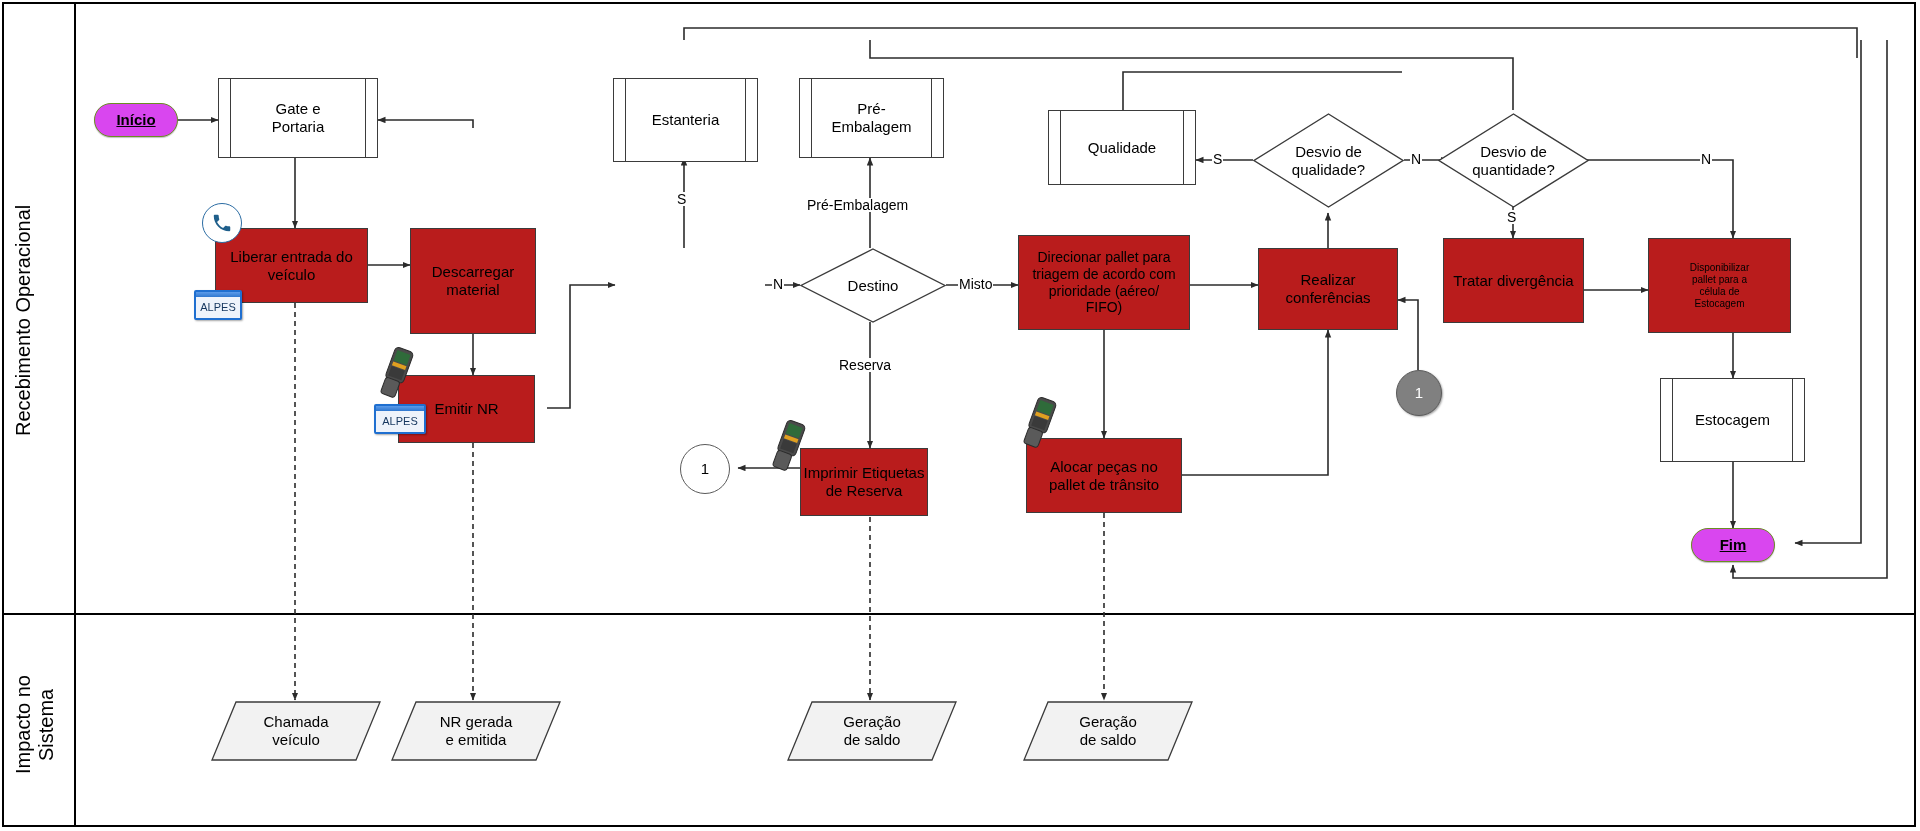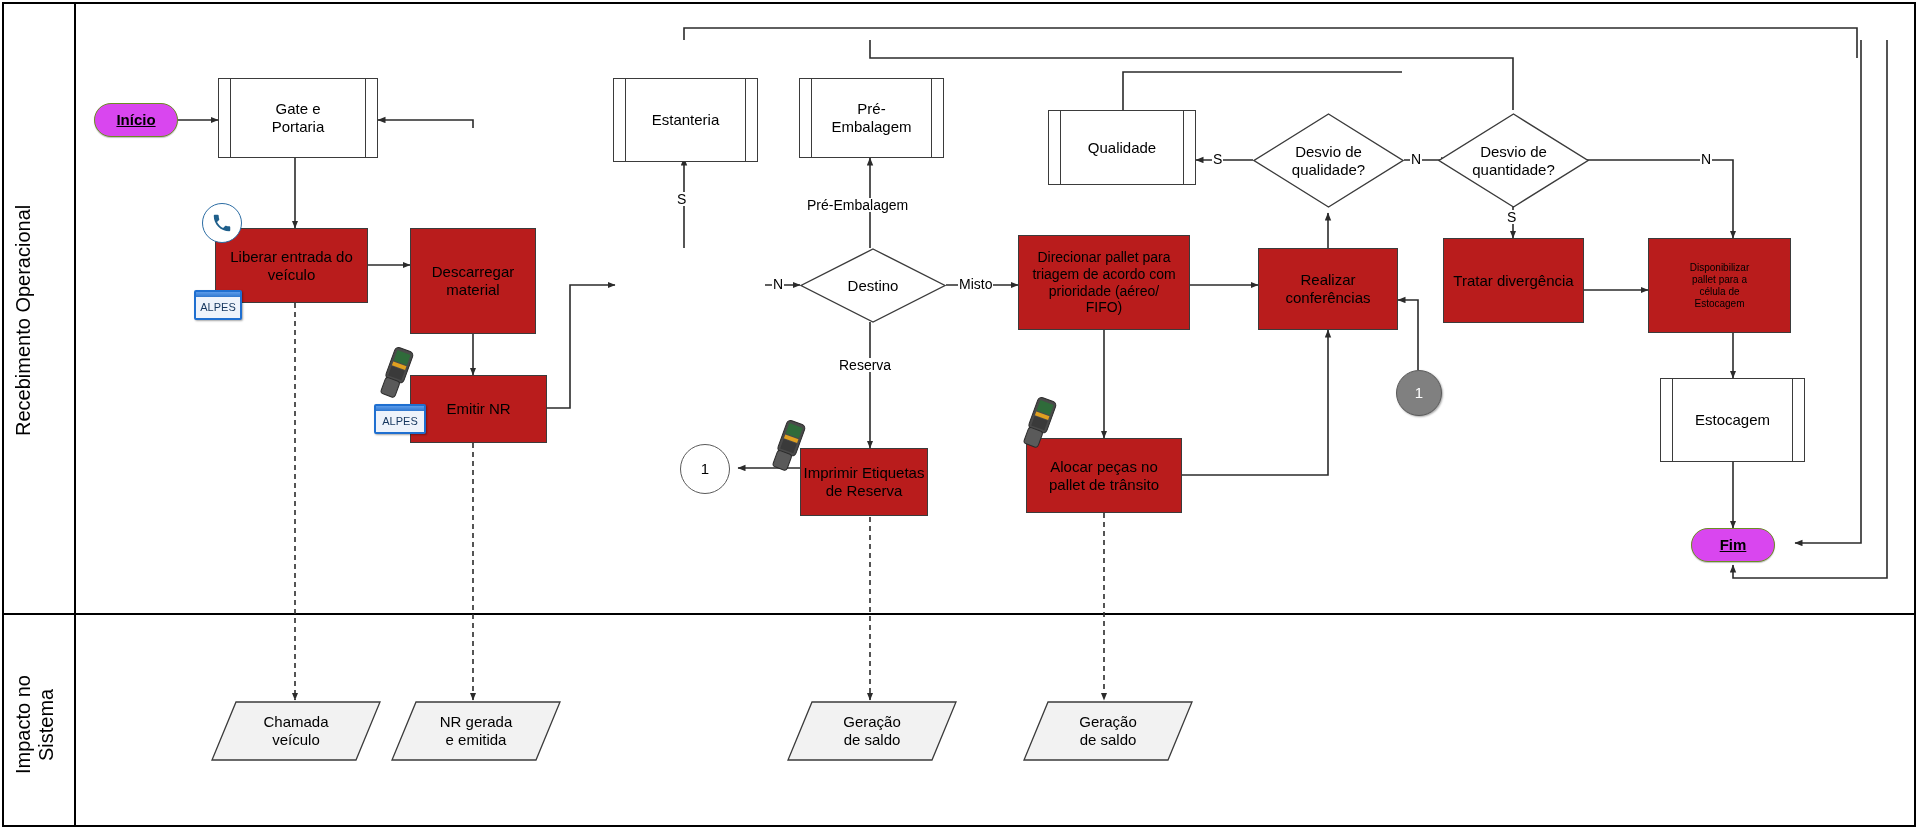--- a/index.html
+++ b/index.html
@@ -300,21 +300,21 @@
 
   <div class="node subprocess" style="left:218px; top:78px; width:160px; height:80px;">Gate e
 Portaria</div>
 
   <div class="node process" style="left:215px; top:228px; width:153px; height:75px;">Liberar entrada do
 veículo</div>
 
   <div class="node process" style="left:410px; top:228px; width:126px; height:106px;">Descarregar
 material</div>
 
-  <div class="node process" style="left:410px; top:375px; width:137px; height:68px;">Emitir NR</div>
+  <div class="node process" style="left:398px; top:375px; width:137px; height:68px;">Emitir NR</div>
 
   <div class="node subprocess" style="left:613px; top:78px; width:145px; height:84px;">Estanteria</div>
 
   <div class="node subprocess" style="left:799px; top:78px; width:145px; height:80px;">Pré-
 Embalagem</div>
 
 
   <div class="node decision" style="left:800px; top:248px; width:146px; height:75px;">
     <svg class="dia-shape" viewBox="0 0 146 75" xmlns="http://www.w3.org/2000/svg">
       <polygon points="73,1 145,37.5 73,74 1,37.5" fill="#ffffff" stroke="#3b3b3b" stroke-width="1.4"></polygon>

